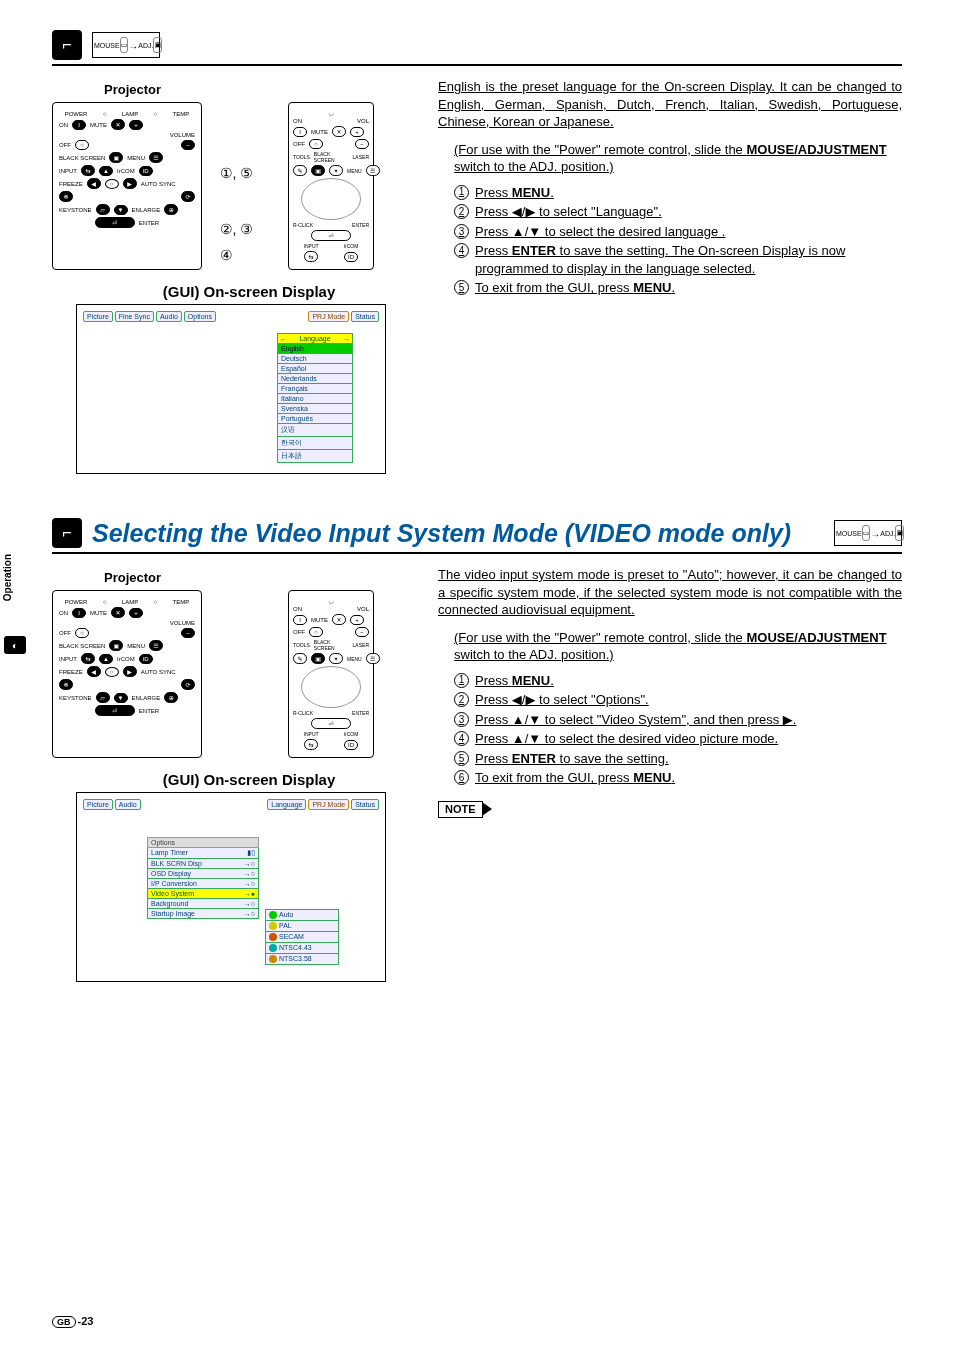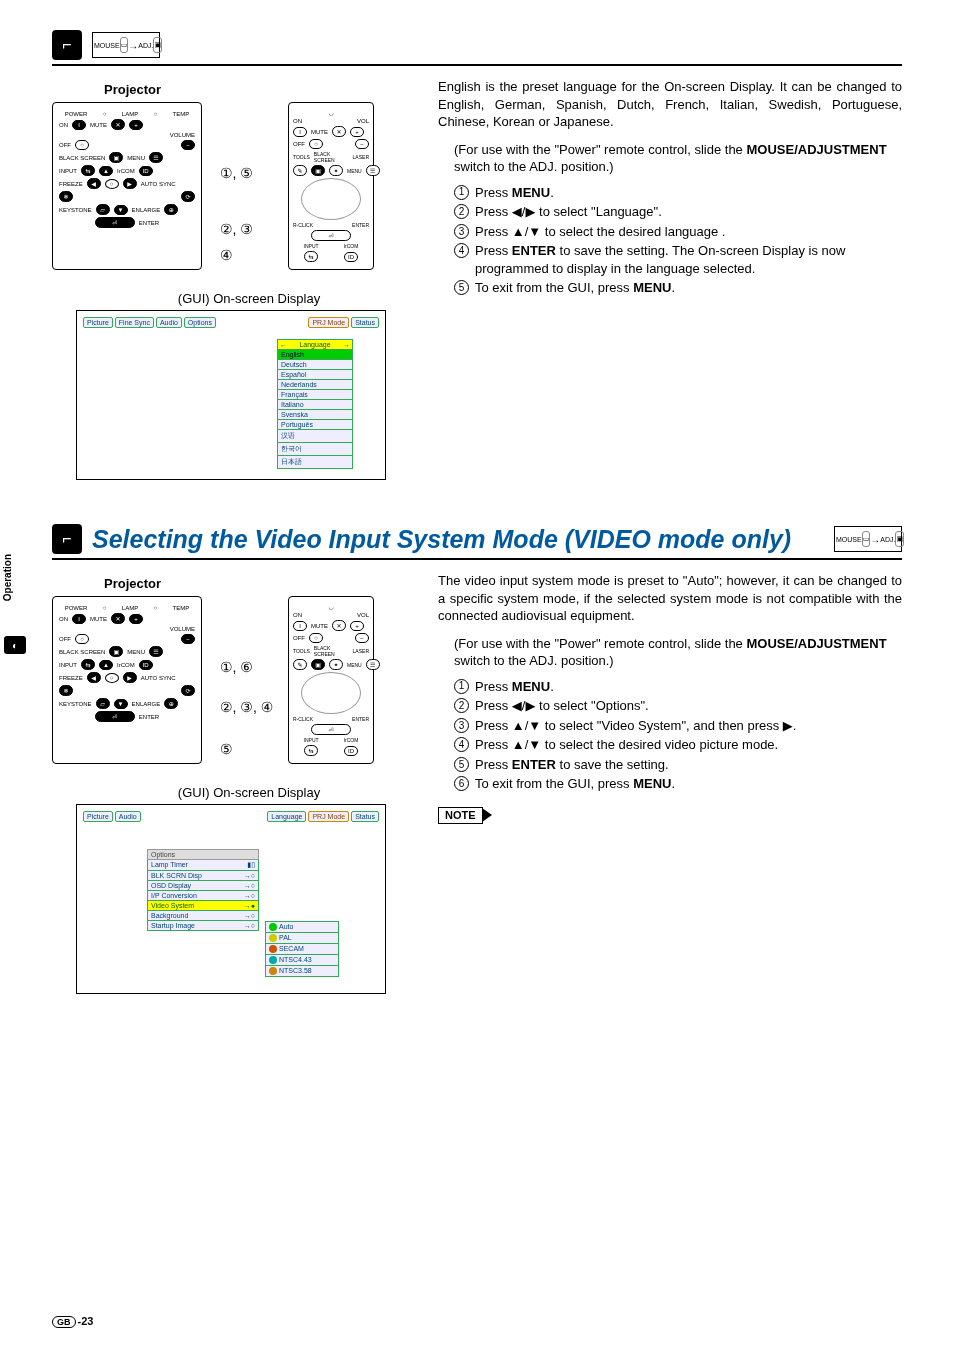--- a/index.html
+++ b/index.html
@@ -5,34 +5,34 @@
   * { box-sizing: border-box; margin: 0; padding: 0; }
   body { width: 954px; height: 1351px; background: #fff; font-family: Arial, Helvetica, sans-serif; color: #000; position: relative; }
   .page { padding: 30px 52px 30px 52px; }
   .section-header { display: flex; align-items: center; gap: 10px; margin-bottom: 12px; border-bottom: 2px solid #000; padding-bottom: 4px; position: relative; }
   .section-header h1 { color: #005aa0; font-size: 28px; font-weight: bold; font-style: italic; flex: 1; }
   .section-icon { width: 30px; height: 30px; background: #000; border-radius: 4px; display: flex; align-items: center; justify-content: center; color:#fff; font-weight:bold; }
   .mode-badge { width: 68px; height: 26px; border: 1px solid #000; display: flex; align-items: center; justify-content: space-around; font-size: 7px; padding: 1px; }
   .mode-badge .cell { border:1px solid #888; width:16px; height:16px; border-radius:3px; display:flex; align-items:center; justify-content:center; }
   .two-col { display: flex; gap: 46px; margin-top: 6px; }
   .left-col { width: 340px; }
-  .right-col { flex: 1; font-size: 13px; line-height: 1.35; }
+  .right-col { flex: 1; font-size: 13px; line-height: 1.35; text-decoration: underline; }
   .subhead { font-weight: bold; font-size: 13px; margin: 4px 0 4px 52px; }
   .figure-box { border: 0px solid #000; height: 170px; position: relative; display:flex; gap:26px; align-items:center; }
   .projector-panel, .remote-panel { border:1px solid #000; border-radius:4px; background:#fff; }
   .projector-panel { width:150px; height:168px; padding:6px; font-size:6px; }
   .remote-panel { width:86px; height:168px; padding:4px; font-size:6px; }
   .callout-col { position:absolute; left:168px; top:0; height:100%; width:60px; font-size:14px; }
   .callout { position:absolute; white-space:nowrap; }
   .para { text-align: justify; margin-bottom: 10px; }
   .hint-box { margin-left: 16px; margin-bottom: 8px; }
   .step-list { list-style:none; margin-left:16px; }
   .step-list li { display:flex; gap:6px; margin-bottom:2px; }
   .circ { display:inline-flex; width:15px; height:15px; border:1px solid #000; border-radius:50%; align-items:center; justify-content:center; font-size:10px; flex-shrink:0; margin-top:1px; }
-  .gui-caption { font-weight:normal; font-size:13px; text-align:center; margin-top:20px; margin-left:54px; }
+  .gui-caption { font-weight:bold; font-size:15px; text-align:center; margin-top:12px; margin-left:54px; }
   .gui-box { border:1px solid #000; width:310px; height:170px; margin-left:24px; margin-top:4px; background:#fff; position:relative; }
   .gui-tabs { display:flex; gap:2px; padding:6px 6px 0 6px; font-size:7px; }
   .gui-tab { border:1px solid #3a5; padding:1px 3px; background:#eef; color:#047; border-radius:2px; }
   .gui-tab.alt { color:#840; border-color:#c80; }
   .lang-menu { position:absolute; right:32px; top:28px; width:76px; border:1px solid #3a5; font-size:7px; }
   .lang-menu .hdr { background:#ff0; color:#060; padding:1px 2px; display:flex; justify-content:space-between; }
   .lang-menu .item { padding:1px 3px; border-top:1px solid #3a5; color:#047; background:#eef; }
   .lang-menu .item.sel { background:#0c0; color:#003; }
   .options-stack { position:absolute; left:70px; top:44px; width:112px; font-size:7px; }
   .options-stack .hdr { background:#ddd; color:#444; padding:1px 3px; border:1px solid #999; }
@@ -327,25 +327,20 @@
                 <span class="pbtn dark">▱</span>
                 <span class="pbtn dark">▼</span>
                 <span>ENLARGE</span>
                 <span class="pbtn dark">⊕</span>
               </div>
             <div class="btn-row" style="justify-content:center">
                 <span class="pbtn dark" style="width:40px">⏎</span>
                 <span>ENTER</span>
               </div>
           </div>
-          <div class="callout-col">
-            <div class="callout" style="top:64px">①, ⑥</div>
-            <div class="callout" style="top:104px">②, ③, ④</div>
-            <div class="callout" style="top:146px">⑤</div>
-          </div>
           <div class="remote-panel" style="margin-left:60px">
             <div class="btn-row" style="justify-content:center">◡</div>
             <div class="btn-row" style="justify-content:space-between">
                 <span>ON</span>
                 <span>VOL</span>
               </div>
             <div class="btn-row">
                 <span class="pbtn">I</span>
                 <span>MUTE</span>
                 <span class="pbtn">✕</span>

